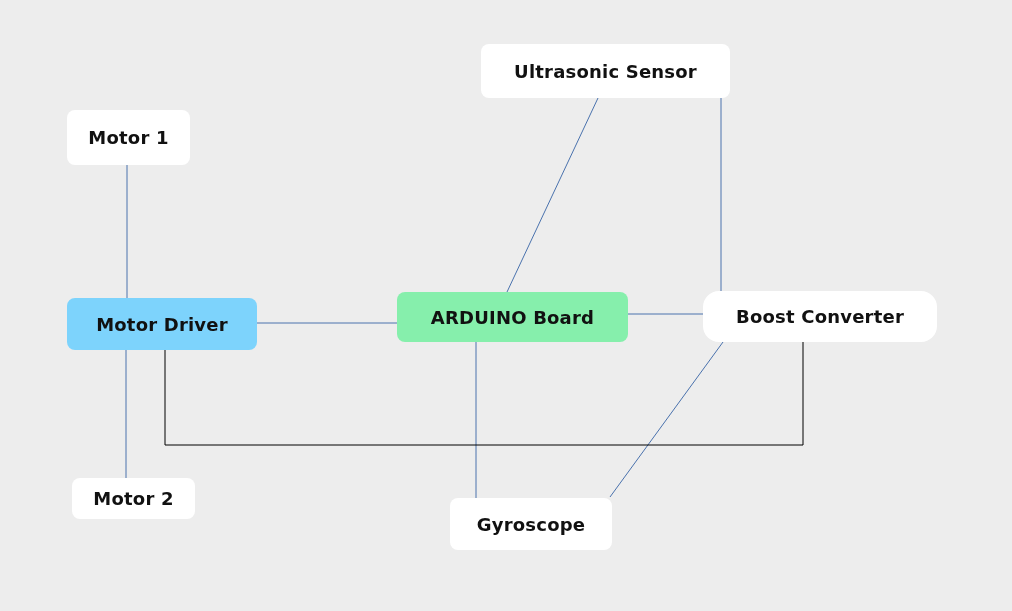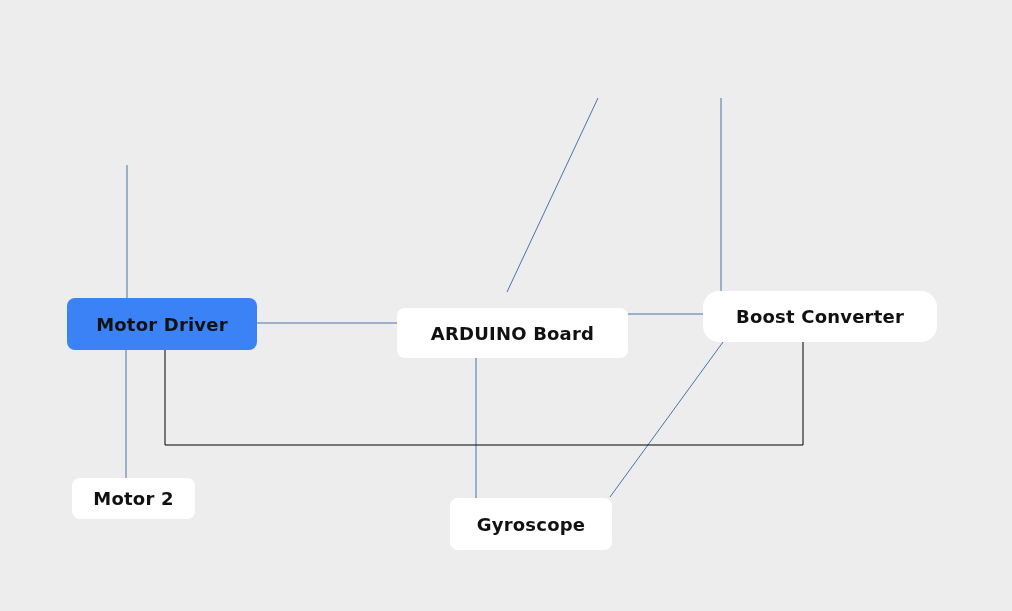--- a/index.html
+++ b/index.html
@@ -49,24 +49,30 @@
       <polyline points="257,323 397,323" stroke="#4a72ad"></polyline>
       <polyline points="126,350 126,478" stroke="#4a72ad"></polyline>
       <polyline points="507,292 598,98" stroke="#4a72ad"></polyline>
       <polyline points="721,98 721,291" stroke="#4a72ad"></polyline>
       <polyline points="628,314 703,314" stroke="#4a72ad"></polyline>
       <polyline points="476,342 476,498" stroke="#4a72ad"></polyline>
       <polyline points="723,342 610,497" stroke="#4a72ad"></polyline>
       <polyline points="165,350 165,445 803,445 803,342" stroke="#000000"></polyline>
     </svg>
 
-    <div class="node" style="left: 67px; top: 298px; width: 190px; height: 52px; background: #3b82f6; color: rgb(17, 17, 17); border-radius: 8px;">
+<div class="node" style="left: 481px; top: 44px; width: 249px; height: 54px; background: rgb(255, 255, 255); color: rgb(17, 17, 17); border-radius: 8px;">
+      <span>Ultrasonic Sensor</span>
+    </div>
+    <div class="node" style="left: 67px; top: 110px; width: 123px; height: 55px; background: rgb(255, 255, 255); color: rgb(17, 17, 17); border-radius: 8px;">
+      <span>Motor 1</span>
+    </div>
+    <div class="node" style="left: 67px; top: 298px; width: 190px; height: 52px; background: #7dd3fc; color: rgb(17, 17, 17); border-radius: 8px;">
       <span>Motor Driver</span>
     </div>
-    <div class="node" style="left: 397px; top: 308px; width: 231px; height: 50px; background: #ffffff; color: rgb(17, 17, 17); border-radius: 8px;">
+    <div class="node" style="left: 397px; top: 292px; width: 231px; height: 50px; background: #86efac; color: rgb(17, 17, 17); border-radius: 8px;">
       <span>ARDUINO Board</span>
     </div>
     <div class="node" style="left: 703px; top: 291px; width: 234px; height: 51px; background: rgb(255, 255, 255); color: rgb(17, 17, 17); border-radius: 16px;">
       <span>Boost Converter</span>
     </div>
     <div class="node" style="left: 72px; top: 478px; width: 123px; height: 41px; background: rgb(255, 255, 255); color: rgb(17, 17, 17); border-radius: 8px;">
       <span>Motor 2</span>
     </div>
     <div class="node" style="left: 450px; top: 498px; width: 162px; height: 52px; background: rgb(255, 255, 255); color: rgb(17, 17, 17); border-radius: 8px;">
       <span>Gyroscope</span>

